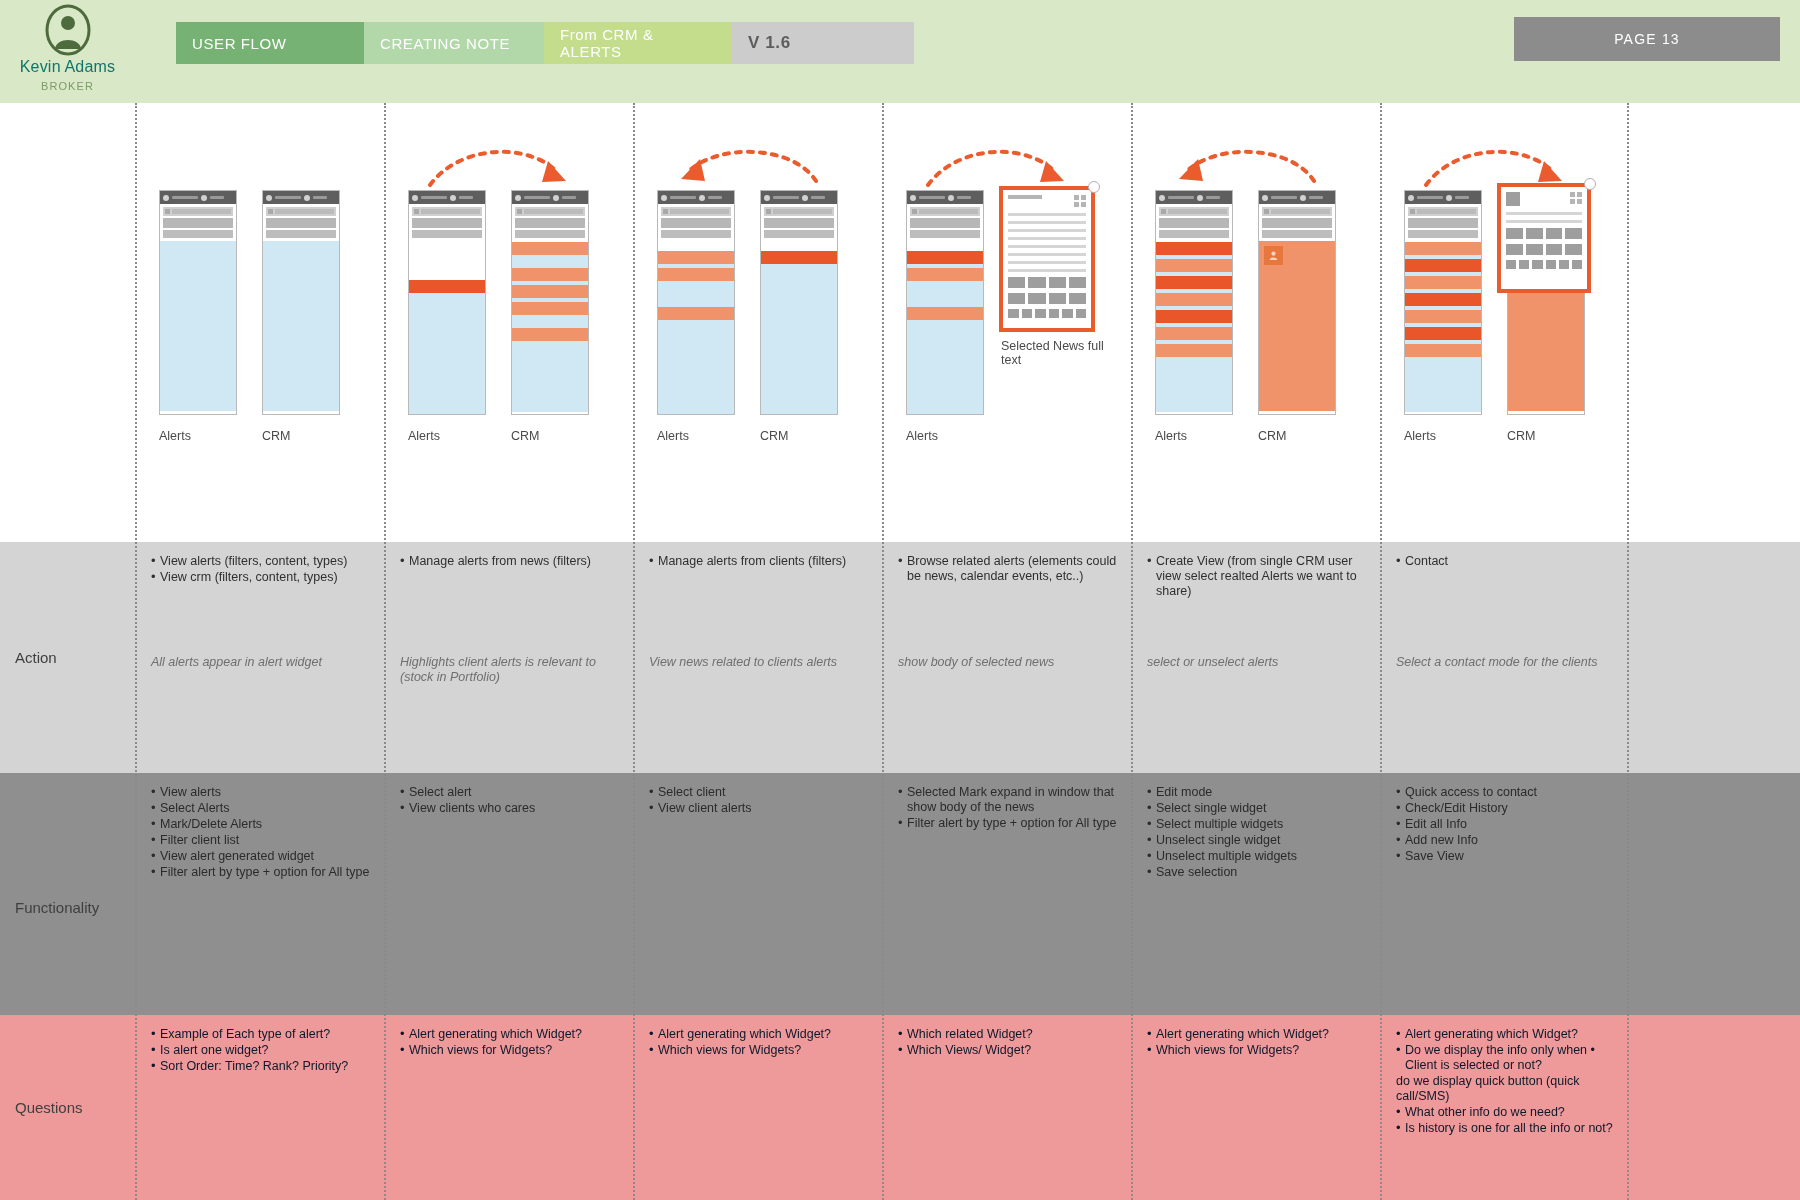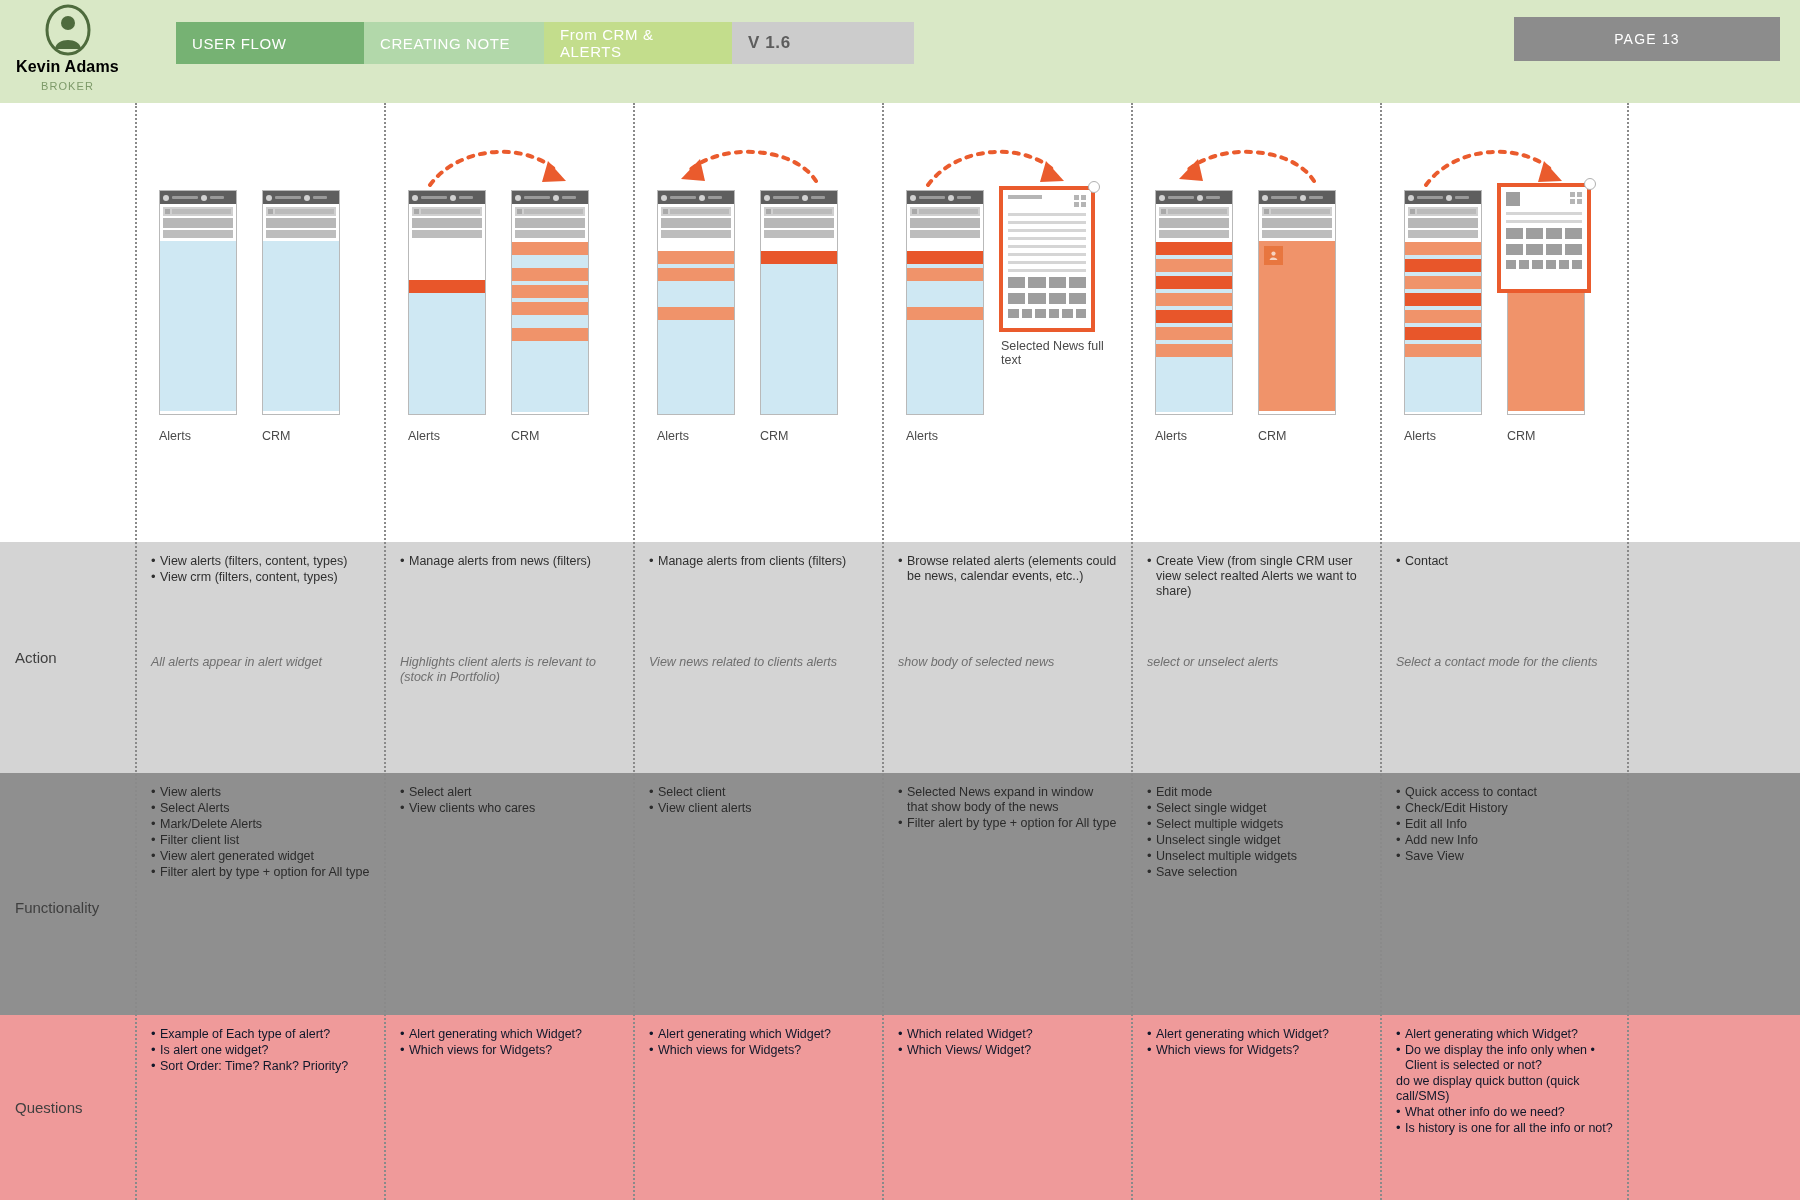--- a/index.html
+++ b/index.html
@@ -16,21 +16,21 @@
     width: 1800px; height: 103px;
     background: #d9e8c6;
   }
   .persona {
     position: absolute; left: 0; top: 4px;
     width: 135px; text-align: center;
   }
   .avatar-wrap { width: 100%; display: flex; justify-content: center; }
   .persona-name {
     margin-top: 2px;
-    font-size: 16px; font-weight: bold; color: #000000;
+    font-size: 16px; font-weight: normal; color: #0f766e;
     letter-spacing: .2px;
   }
   .persona-role {
     margin-top: 4px;
     font-size: 11px; color: #7d9a69; letter-spacing: 1.1px;
   }
 
   .tabbar {
     position: absolute; left: 176px; top: 22px;
     height: 28px; display: flex;
@@ -542,21 +542,21 @@
 
       <div class="cell cell-action">
         <ul class="bullets">
           <li>Browse related alerts (elements could be news, calendar events, etc..)</li>
         </ul>
         <div class="note">show body of selected news</div>
       </div>
 
       <div class="cell cell-func">
         <ul class="bullets">
-          <li>Selected News expand in window that show body of the news</li>
+          <li>Selected Mark expand in window that show body of the news</li>
           <li>Filter alert by type + option for All type</li>
         </ul>
       </div>
 
       <div class="cell cell-quest">
         <ul class="bullets">
           <li>Which related Widget?</li>
           <li>Which Views/ Widget?</li>
         </ul>
       </div>

